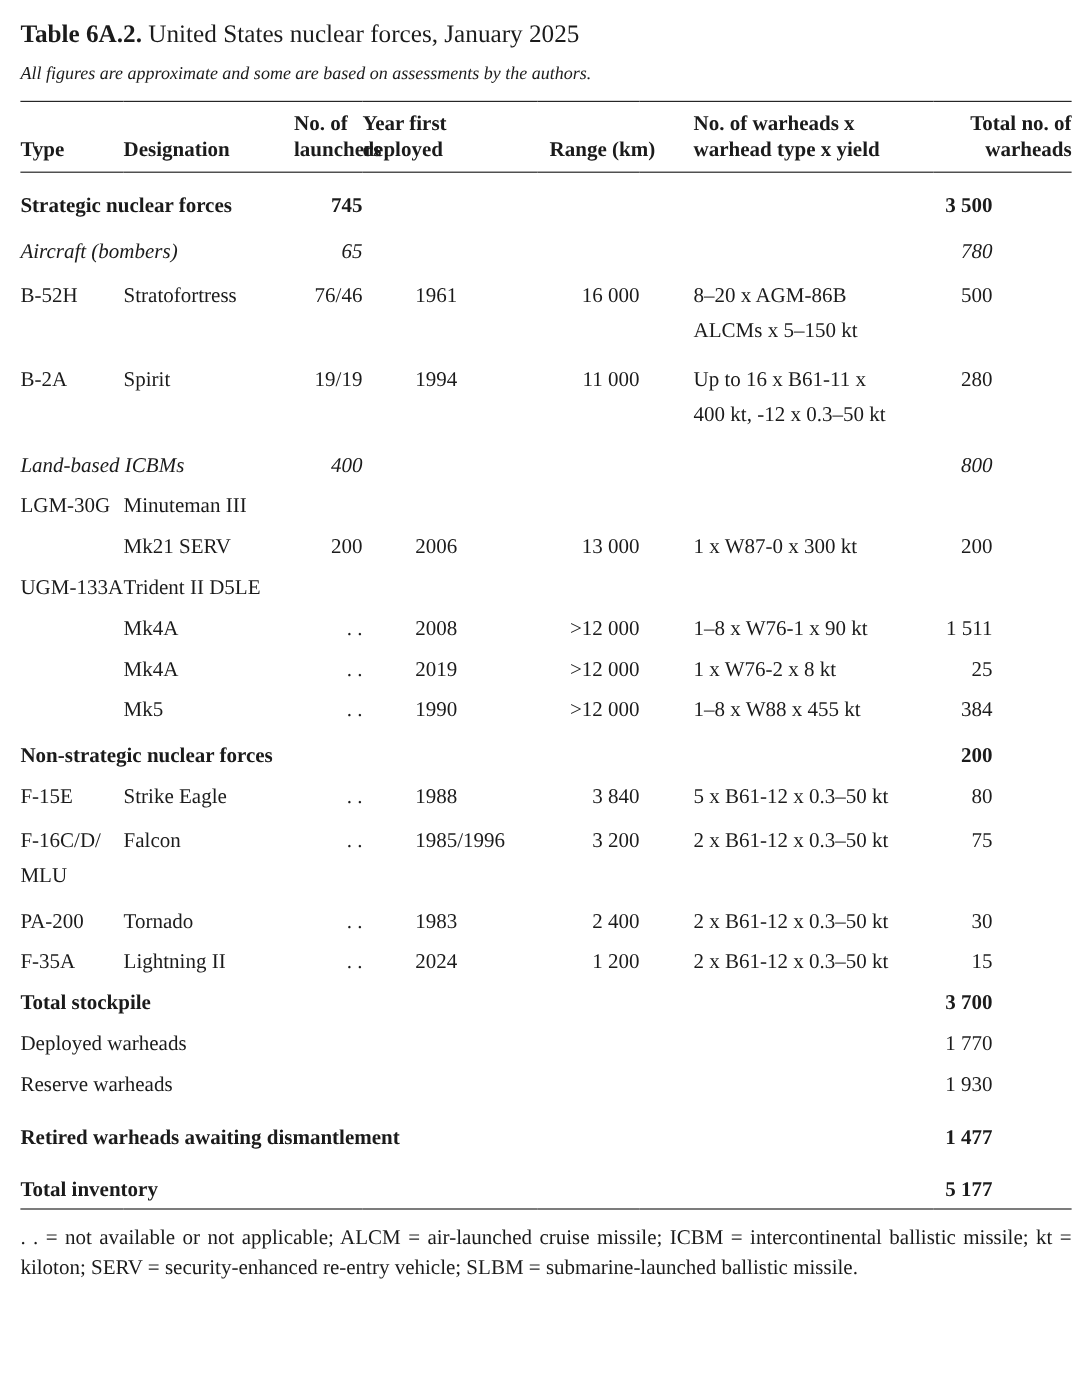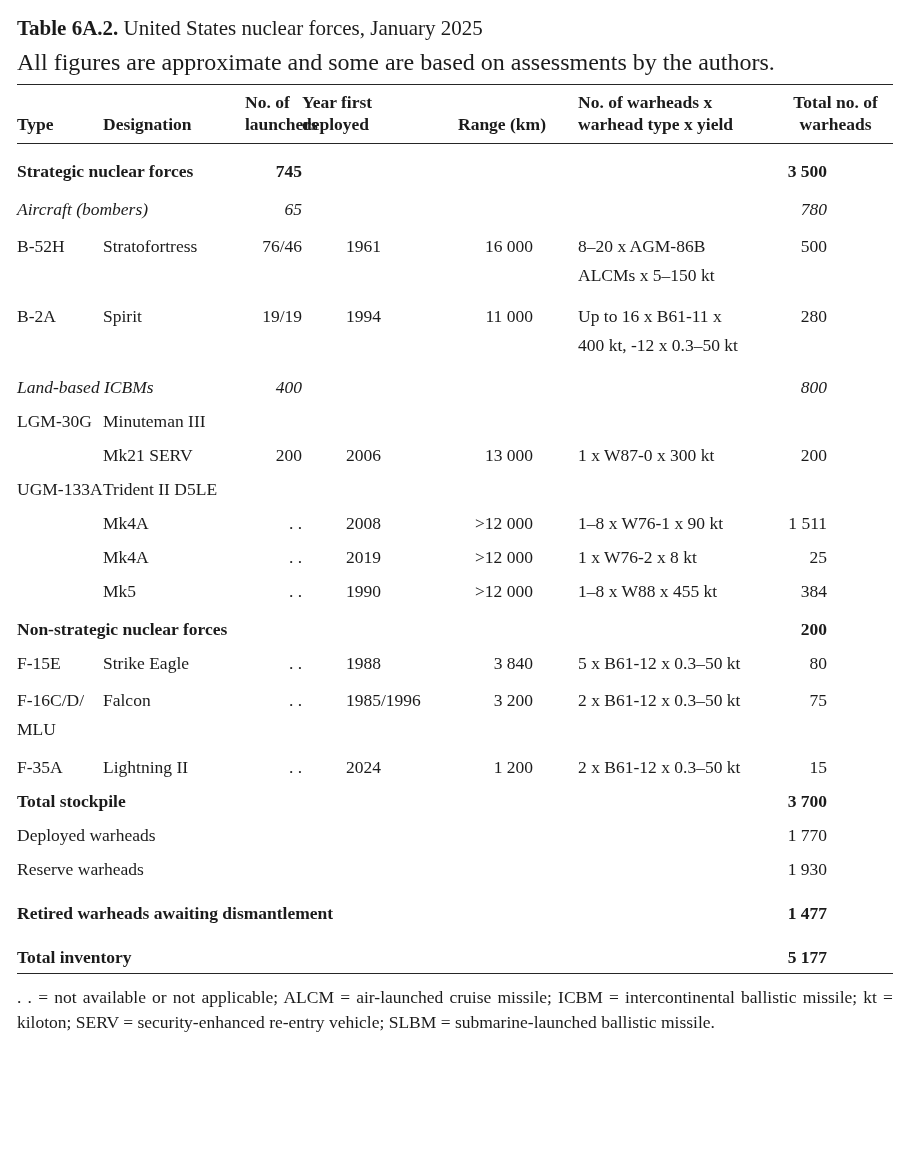--- a/index.html
+++ b/index.html
@@ -11,41 +11,41 @@
     font-family:"Liberation Serif", serif;
     box-sizing:border-box;
     padding:14px 6px 0 17px;
     overflow:hidden;
   }
   .title {
     margin:0; font-size:21px; line-height:28px; font-weight:normal;
   }
   .title .tnum { font-weight:bold; }
   .subtitle {
-    margin:8px 0 1px 0; font-size:24px; line-height:24px;
+    margin:8px 0 1px 0; font-size:15px; line-height:24px;font-style:italic;
   }
   table.forces {
     width:876px; table-layout:fixed; border-collapse:collapse;
     margin-top:10px; font-size:17.5px; color:#1b1b1b;
   }
   col.c1{width:86px;} col.c2{width:142px;} col.c3{width:57px;}
   col.c4{width:146px;} col.c5{width:85px;} col.c6{width:245px;} col.c7{width:115px;}
   thead td {
     vertical-align:bottom; white-space:nowrap; overflow:visible;
     border-top:1.5px solid #262626; border-bottom:1.5px solid #262626;
     padding:6px 0 8px 0; line-height:22px; text-align:left;font-weight:bold;
   }
   thead td.h5 { padding-left:10px; }
   thead td.h6 { padding-left:45px;margin-top:24px; }
   tbody td, tfoot td { vertical-align:top; padding:12px 0 0 0; line-height:22px; }
   td.r  { text-align:right; }
   td.c4 { padding-left:44px; }
   td.c6 { padding-left:45px; }
   td.c7 { text-align:right; padding-right:66px; }
-  thead td.h7 { padding-right:0; text-align:center;margin-top:20px; }
+  thead td.h7 { padding-right:0; text-align:right;margin-top:20px; }
   tr.wrap td { line-height:29px; }
   tr.sec td { padding-top:16px; }
   tr.bold td { font-weight:bold; }
   tr.italic td { font-style:italic; }
   tr.spaced td { padding-top:22px; }
   tr.last td { border-bottom:1.5px solid #262626; padding-bottom:5px; }
   td.nowrap { white-space:nowrap; overflow:visible; }
   .footnote {
     width:876px; margin-top:11px; font-size:17.5px; line-height:24.5px;
     text-align:justify;
@@ -198,20 +198,29 @@
         <tr class="wrap">
           <td class="c1 nowrap">F-16C/D/<br>MLU</td>
           <td class="c2 nowrap">Falcon</td>
           <td class="c3 r">. .</td>
           <td class="c4">1985/1996</td>
           <td class="c5 r">3 200</td>
           <td class="c6">2 x B61-12 x 0.3–50 kt</td>
           <td class="c7">75</td>
         </tr>
         <tr>
+          <td class="c1 nowrap">PA-200</td>
+          <td class="c2 nowrap">Tornado</td>
+          <td class="c3 r">. .</td>
+          <td class="c4">1983</td>
+          <td class="c5 r">2 400</td>
+          <td class="c6">2 x B61-12 x 0.3–50 kt</td>
+          <td class="c7">30</td>
+        </tr>
+        <tr>
           <td class="c1 nowrap">F-35A</td>
           <td class="c2 nowrap">Lightning II</td>
           <td class="c3 r">. .</td>
           <td class="c4">2024</td>
           <td class="c5 r">1 200</td>
           <td class="c6">2 x B61-12 x 0.3–50 kt</td>
           <td class="c7">15</td>
         </tr>
       </tbody>
     <tfoot>

